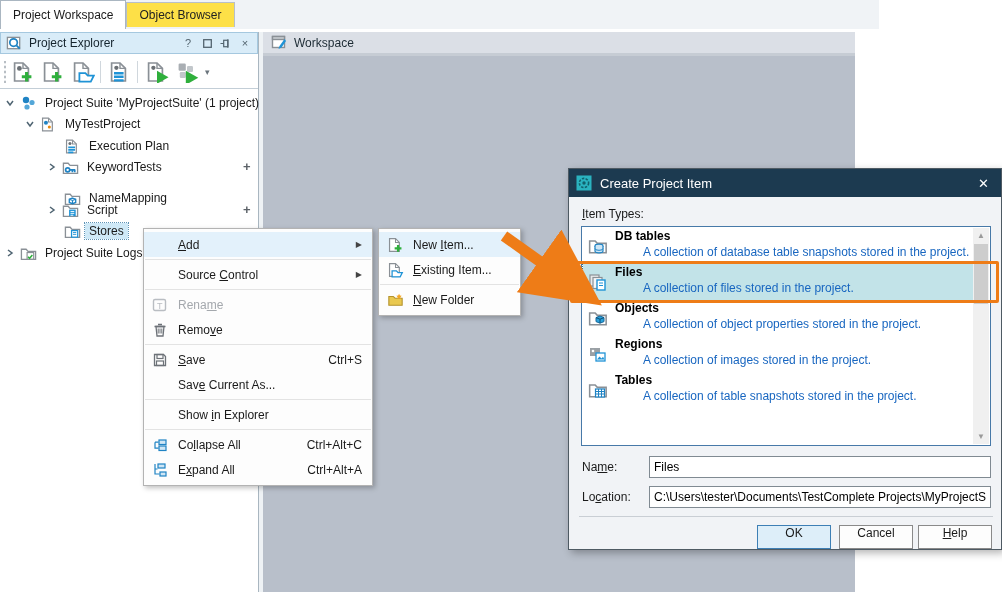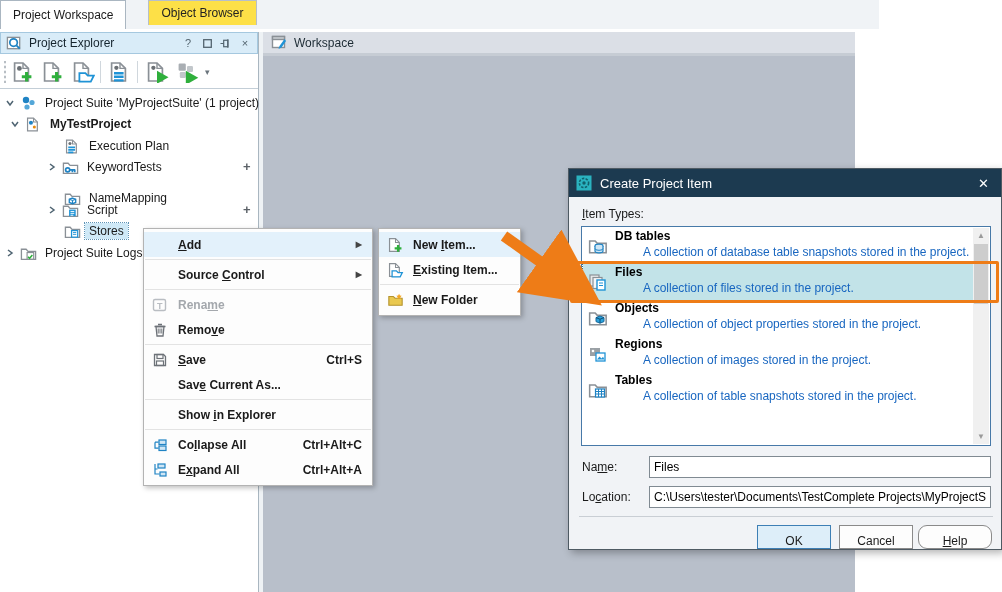--- a/index.html
+++ b/index.html
@@ -5,21 +5,21 @@
   html,body{margin:0;padding:0;background:#fff;font-family:"Liberation Sans",sans-serif;}
   #stage{position:relative;width:1002px;height:592px;background:#fff;overflow:hidden;font-size:12px;color:#1a1a1a;}
   .abs{position:absolute;}
   u{text-decoration:underline;}
   svg{display:block;}
 
   
   #app{position:absolute;left:0;top:0;width:855px;height:592px;background:#fff;}
 
   
-  #tabbar{position:absolute;left:0;top:0;width:879px;height:29px;background:#f0f3f6;display:flex;align-items:flex-start;gap:22px;}
+  #tabbar{position:absolute;left:0;top:0;width:879px;height:29px;background:#f0f3f6;display:flex;align-items:center;}
   .tab{padding:0 12px;display:flex;align-items:center;justify-content:center;box-sizing:border-box;cursor:default;}
   .tab.active{height:29px;background:#fff;border:1px solid #aab6c1;border-bottom:none;}
   .tab.inactive{height:25px;background:#fde047;border:1px solid #b7bfc9;border-bottom:none;color:#222;}
 
   
   #explorer{position:absolute;left:0;top:32px;width:259px;height:560px;background:#fff;border-right:1px solid #a9b6c0;box-sizing:border-box;}
   #exp-header{position:absolute;left:0;top:0;width:100%;height:22px;background:#d9ecf8;border:1px solid #a5c8df;box-sizing:border-box;display:flex;align-items:center;}
   #exp-header .title{margin-left:6px;color:#15242e;}
   .hdr-btns{margin-left:auto;display:flex;align-items:center;gap:7px;margin-right:6px;color:#53646f;}
   .hdr-btn{width:12px;height:14px;display:flex;align-items:center;justify-content:center;font-size:11px;cursor:default;}
@@ -38,21 +38,21 @@
   .plusmark{position:absolute;top:157px;left:243px;width:12px;color:#5c6268;font-weight:bold;font-size:13px;}
 
   
   #workspace{position:absolute;left:263px;top:32px;width:592px;height:560px;background:#b8bfca;}
   #ws-header{position:absolute;left:0;top:0;width:100%;height:24px;background:#dbdfe6;border-bottom:3px solid #c6ccd4;box-sizing:border-box;display:flex;align-items:center;}
   #ws-header .title{margin-left:6px;color:#1c2a33;}
   #splitter{position:absolute;left:259px;top:32px;width:4px;height:560px;background:#eef2f5;}
 
   
   .menu{position:absolute;background:#fdfdfd;border:1px solid #b3b3b3;box-shadow:2px 2px 5px rgba(0,0,0,.25);padding:3px 0;box-sizing:border-box;z-index:20;}
-  .mi{height:25px;display:flex;align-items:center;padding:0 10px 0 6px;font-weight:bold;}
+  .mi{height:25px;display:flex;align-items:center;padding:0 10px 0 6px;}
   .mi .mic{width:20px;height:20px;flex:0 0 20px;margin-right:8px;display:flex;align-items:center;justify-content:center;}
   .mi .mlabel{flex:1;}
   .mi .msc{margin-left:18px;color:#1a1a1a;}
   .mi .marr{color:#444;font-size:8px;margin-left:10px;}
   .mi.hl{background:#e3f1fb;}
   .mi.disabled .mlabel{color:#a4a8ad;}
   .msep{height:1px;background:#e3e3e3;margin:2px 1px;}
 
   
   #dlg{position:absolute;left:568px;top:168px;width:434px;height:382px;background:#f1f3f6;border:1px solid #4e5a63;box-sizing:border-box;box-shadow:3px 3px 8px rgba(0,0,0,.3);z-index:10;}
@@ -66,21 +66,21 @@
   .dlg-item .nm{position:absolute;left:32px;top:1px;font-weight:bold;color:#000;}
   .dlg-item .ds{position:absolute;left:60px;top:17px;color:#1866c0;}
   .dlg-item.sel{background:#c2e3e8;outline:1px dotted #3e6f7a;}
   #dlg-scroll{position:absolute;right:1px;top:1px;width:16px;height:216px;background:#f0f0f0;}
   #dlg-scroll .sar{position:absolute;left:0;width:16px;height:15px;color:#9a9a9a;font-size:8px;display:flex;align-items:center;justify-content:center;}
   #dlg-scroll .thumb{position:absolute;left:1px;top:16px;width:14px;height:60px;background:#cdcdcd;}
   #orange-box{position:absolute;left:1px;top:92px;width:429px;height:42px;border:3px solid #ee7c17;border-radius:2px;box-sizing:border-box;z-index:12;}
   .frow-label{position:absolute;left:13px;}
   .field{position:absolute;left:80px;width:342px;height:22px;border:1px solid #808a92;background:#fff;box-sizing:border-box;font-family:"Liberation Sans",sans-serif;font-size:12px;padding:0 4px;color:#000;}
   #dlg-hr{position:absolute;left:10px;top:347px;width:414px;height:1px;background:#c9ced4;}
-  .dbtn{position:absolute;top:356px;width:74px;height:24px;display:flex;align-items:flex-end;justify-content:center;background:#fdfdfd;border:1px solid #8a8a8a;box-sizing:border-box;cursor:default;}
+  .dbtn{position:absolute;top:356px;width:74px;height:24px;display:flex;align-items:flex-start;justify-content:center;background:#fdfdfd;border:1px solid #8a8a8a;box-sizing:border-box;cursor:default;}
   .dbtn.default{background:#ddeef9;border:1px solid #3d7fb5;}
 
   
   #arrow-ov{position:absolute;left:490px;top:222px;z-index:30;pointer-events:none;}
 </style>
 </head>
 <body>
 
 <svg width="0" height="0" style="position:absolute">
   <defs>
@@ -211,21 +211,21 @@
             <path d="M3 4 L6 8 L9 4" fill="none" stroke="#4f6472" stroke-width="1.5"></path>
           </svg>
         <svg class="ticon" viewBox="0 0 17 17">
             <circle cx="6" cy="5" r="3.2" fill="#1f83c4"></circle>
             <circle cx="12" cy="7.5" r="2.6" fill="#54a7d8"></circle>
             <circle cx="7" cy="12" r="2.6" fill="#54a7d8"></circle>
           </svg>
         <span class="lbl">Project Suite 'MyProjectSuite' (1 project)</span>
       </div>
 
-      <div class="trow" style="left:9px;top:82px;font-weight:bold;">
+      <div class="trow" style="left:24px;top:82px;font-weight:normal;">
         <svg class="chev" viewBox="0 0 12 12">
             <path d="M3 4 L6 8 L9 4" fill="none" stroke="#4f6472" stroke-width="1.5"></path>
           </svg>
         <svg class="ticon" viewBox="0 0 20 18">
             <use href="#g-page"></use>
             <circle cx="7" cy="7" r="2.4" fill="#1f83c4"></circle>
             <circle cx="11" cy="12" r="1.8" fill="#e8890c"></circle>
           </svg>
         <span class="lbl">MyTestProject</span>
       </div>
@@ -493,21 +493,21 @@
     <span class="frow-label" style="top:321px;">Lo<u>c</u>ation:</span>
     <input class="field" style="top: 317px;" value="C:\Users\tester\Documents\TestComplete Projects\MyProjectSuite\T ⋯">
 
     <div id="dlg-hr"></div>
     <div class="dbtn default" style="left:188px;">
         <span>OK</span>
       </div>
     <div class="dbtn" style="left:270px;">
         <span>Cancel</span>
       </div>
-    <div class="dbtn" style="left:349px;border-radius:9px;">
+    <div class="dbtn" style="left:349px;">
         <span><u>H</u>elp</span>
       </div>
   </div>
 
   <svg id="arrow-ov" width="130" height="95">
     <defs>
       <marker id="ah" markerWidth="7" markerHeight="7" refX="3" refY="3.5" orient="auto">
         <path d="M0 0 L7 3.5 L0 7 z" fill="#ee7c17"></path>
       </marker>
     </defs>

